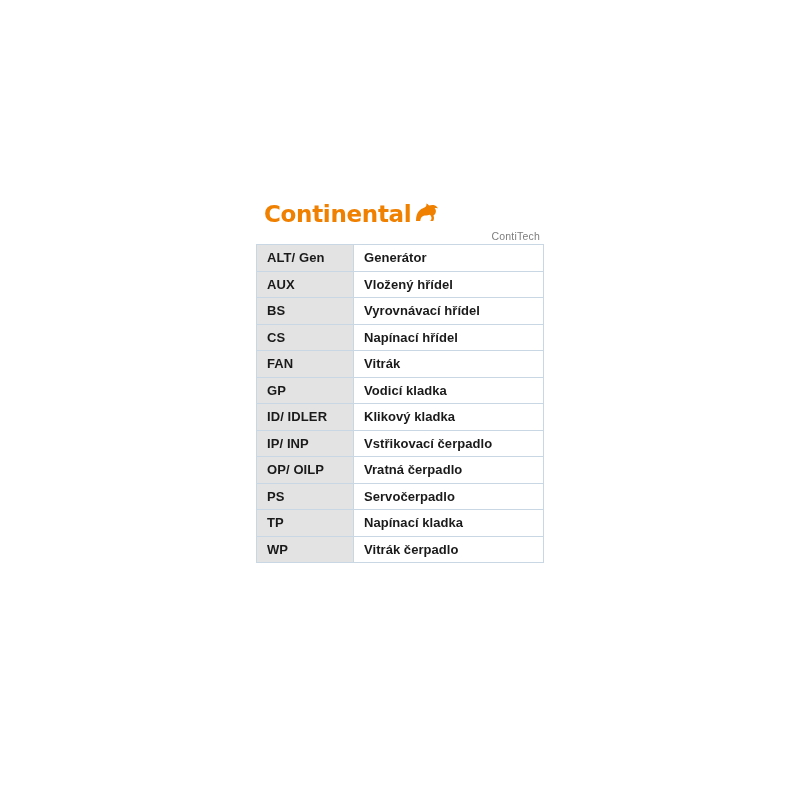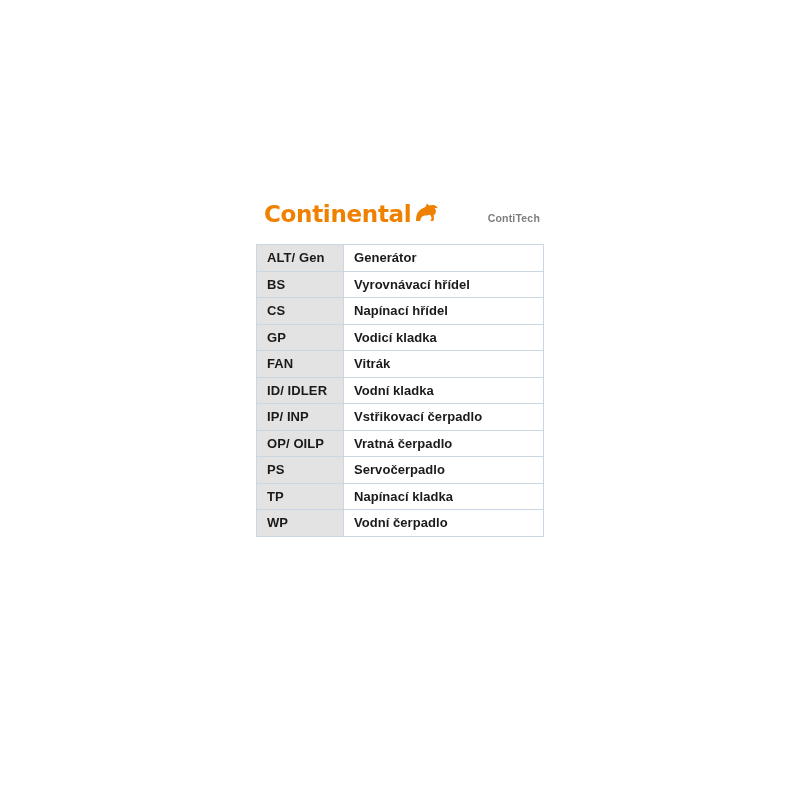--- a/index.html
+++ b/index.html
@@ -40,35 +40,35 @@
     letter-spacing: -0.3px;
     line-height: 1;
   }
   .horse {
     margin-left: 2px;
     margin-bottom: 1px;
   }
   .brand-sub {
     position: absolute;
     right: 4px;
-    top: 16px;
+    top: 34px;
     color: #7d7d7d;
     font-size: 10.5px;
-    font-weight: bold;
+    font-weight: normal;
     letter-spacing: 0.2px;
   }
   table.abbr {
     border-collapse: collapse;
     width: 288px;
     table-layout: fixed;
   }
   table.abbr td {
     border: 1px solid #c9d6e3;
     height: 25.5px;
-    padding: 0 0 0 10px;
+    padding: 0 10px 0 10px;
     vertical-align: middle;
     font-size: 13px;
   }
   td.code {
     width: 76px;
     background: #e3e3e3;
     color: #1a1a1a;
     font-weight: bold;
     font-family: "Liberation Sans", sans-serif;
     letter-spacing: 0.1px;
@@ -99,55 +99,59 @@
     <div class="brand-sub">ContiTech</div>
   </div>
 
   <table class="abbr">
     <tbody>
       <tr>
         <td class="code">ALT/ Gen</td>
         <td class="desc">Generátor</td>
       </tr>
       <tr>
+        <td class="code">AUX</td>
+        <td class="desc">Vložený hřídel</td>
+      </tr>
+      <tr>
         <td class="code">BS</td>
         <td class="desc">Vyrovnávací hřídel</td>
       </tr>
       <tr>
         <td class="code">CS</td>
         <td class="desc">Napínací hřídel</td>
       </tr>
       <tr>
+        <td class="code">FAN</td>
+        <td class="desc">Vitrák</td>
+      </tr>
+      <tr>
         <td class="code">GP</td>
         <td class="desc">Vodicí kladka</td>
       </tr>
       <tr>
-        <td class="code">FAN</td>
-        <td class="desc">Vitrák</td>
-      </tr>
-      <tr>
         <td class="code">ID/ IDLER</td>
-        <td class="desc">Vodní kladka</td>
+        <td class="desc">Klikový kladka</td>
       </tr>
       <tr>
         <td class="code">IP/ INP</td>
         <td class="desc">Vstřikovací čerpadlo</td>
       </tr>
       <tr>
         <td class="code">OP/ OILP</td>
         <td class="desc">Vratná čerpadlo</td>
       </tr>
       <tr>
         <td class="code">PS</td>
         <td class="desc">Servočerpadlo</td>
       </tr>
       <tr>
         <td class="code">TP</td>
         <td class="desc">Napínací kladka</td>
       </tr>
       <tr>
         <td class="code">WP</td>
-        <td class="desc">Vodní čerpadlo</td>
+        <td class="desc">Vitrák čerpadlo</td>
       </tr>
     </tbody>
   </table>
 
 </div>
 
 </body></html>

